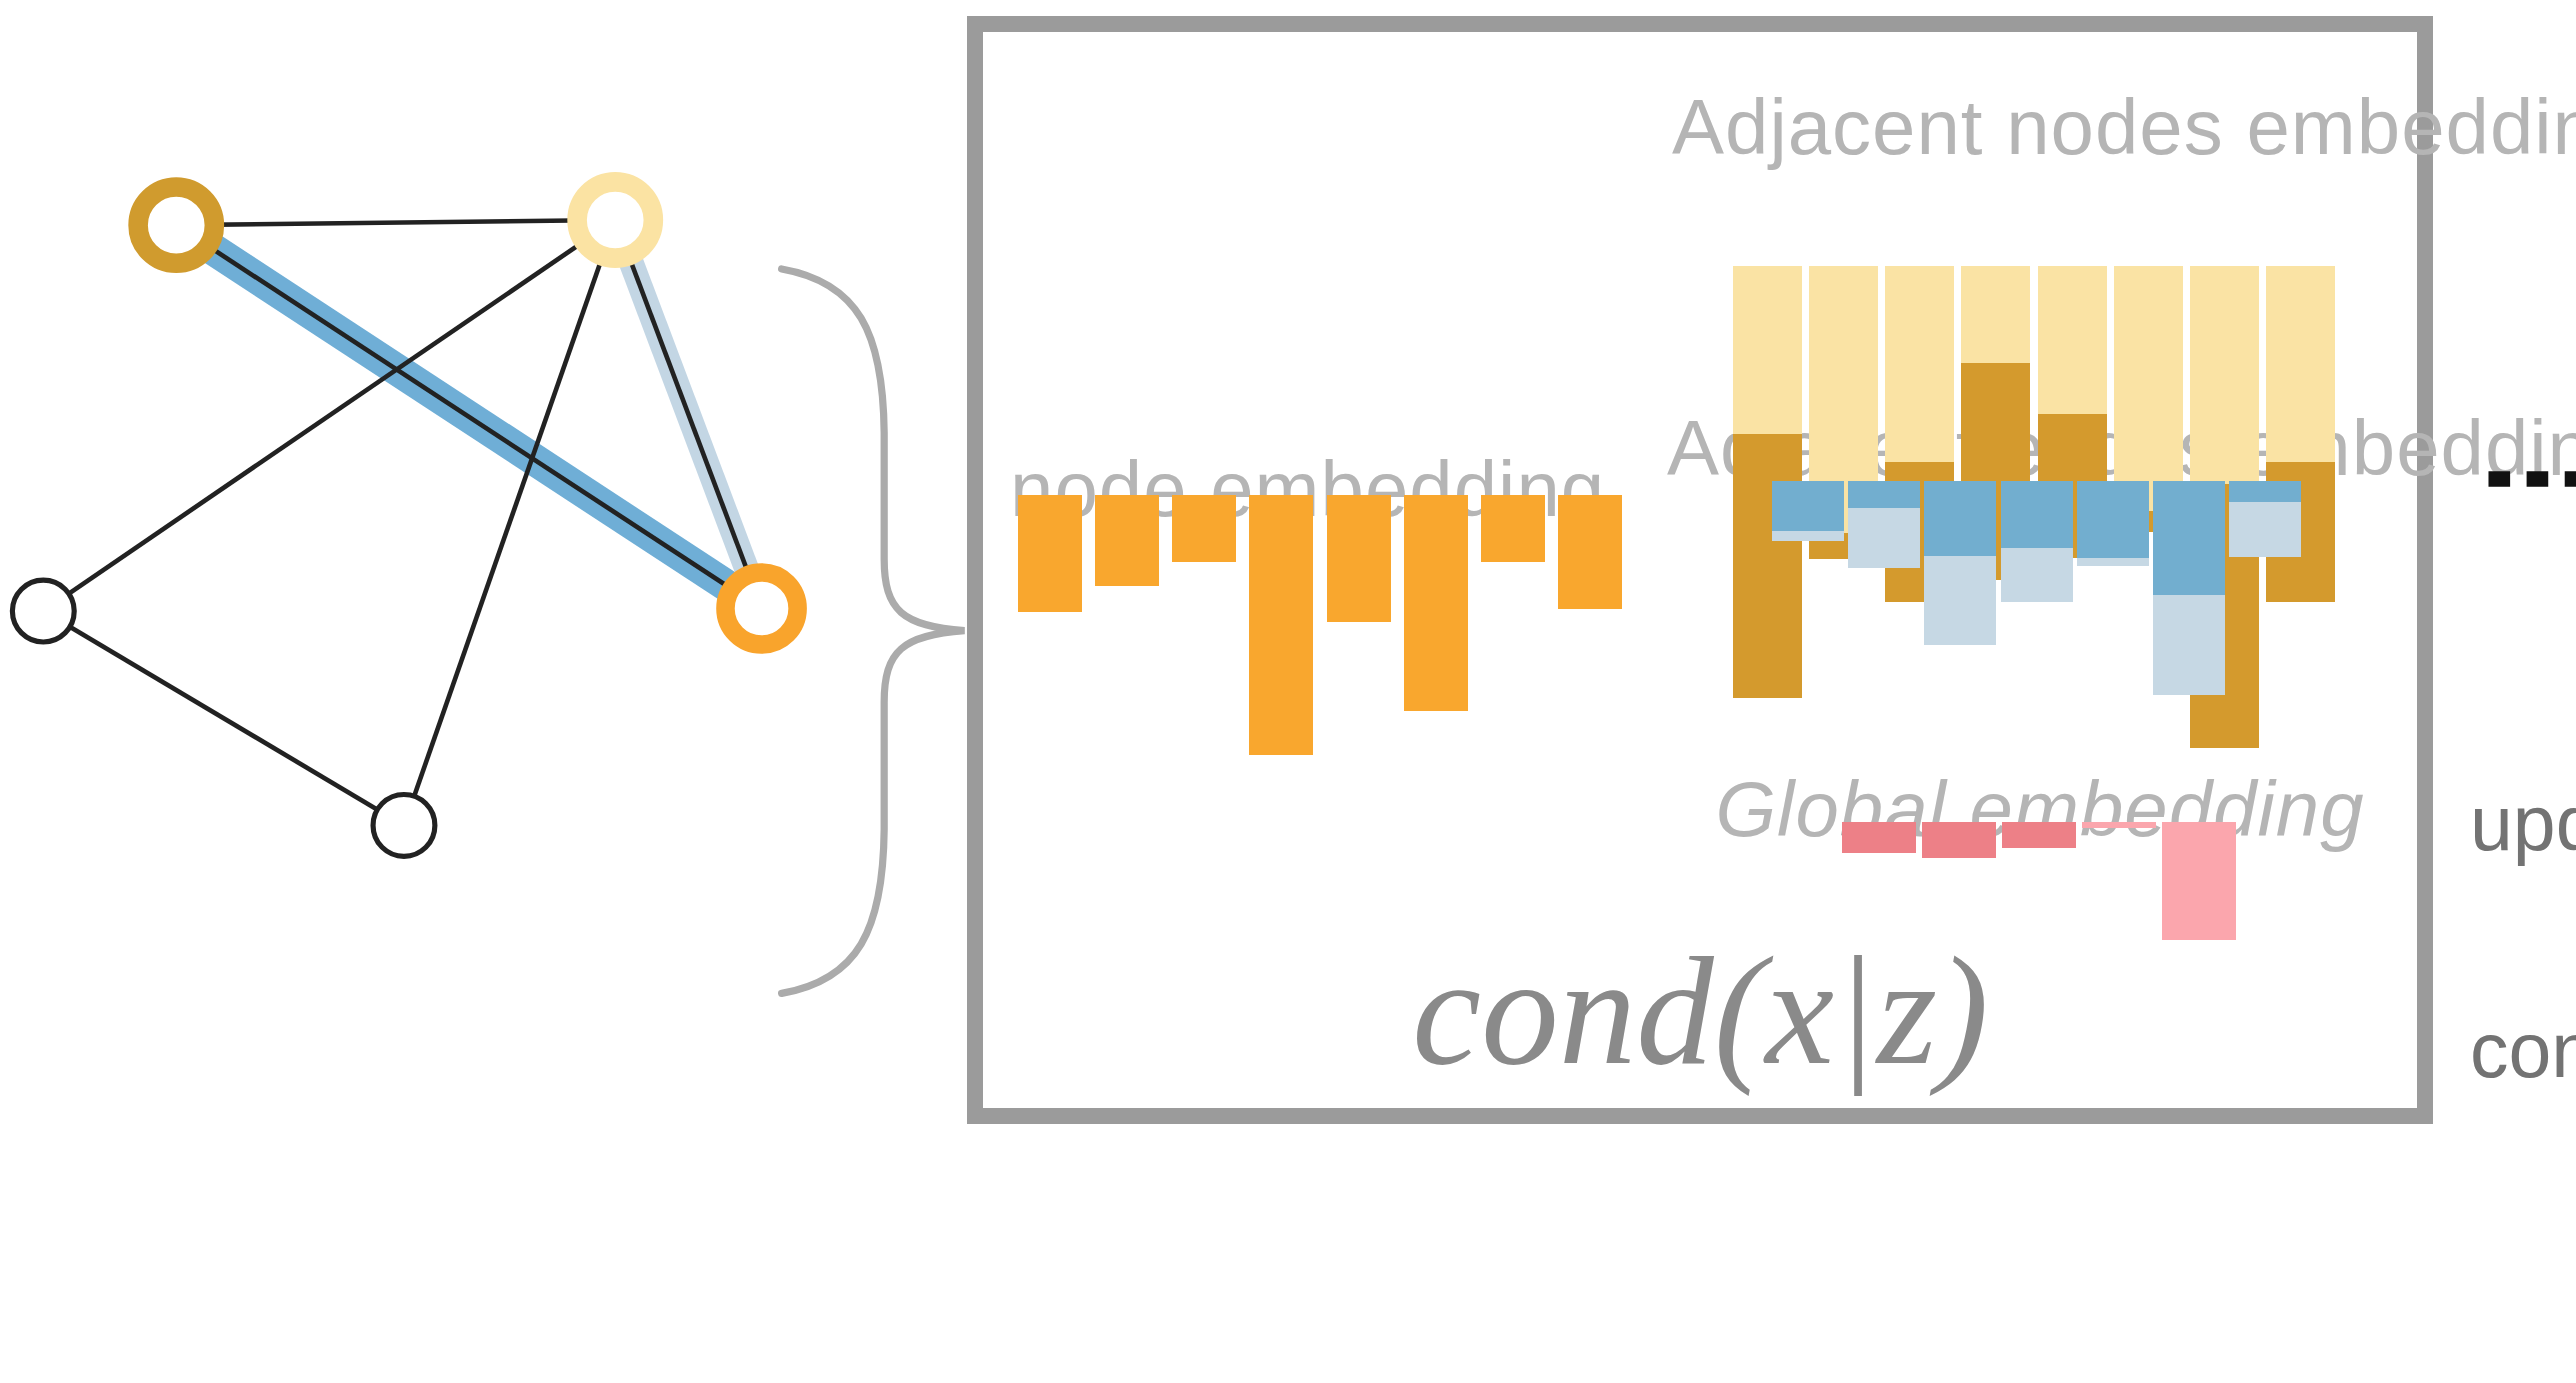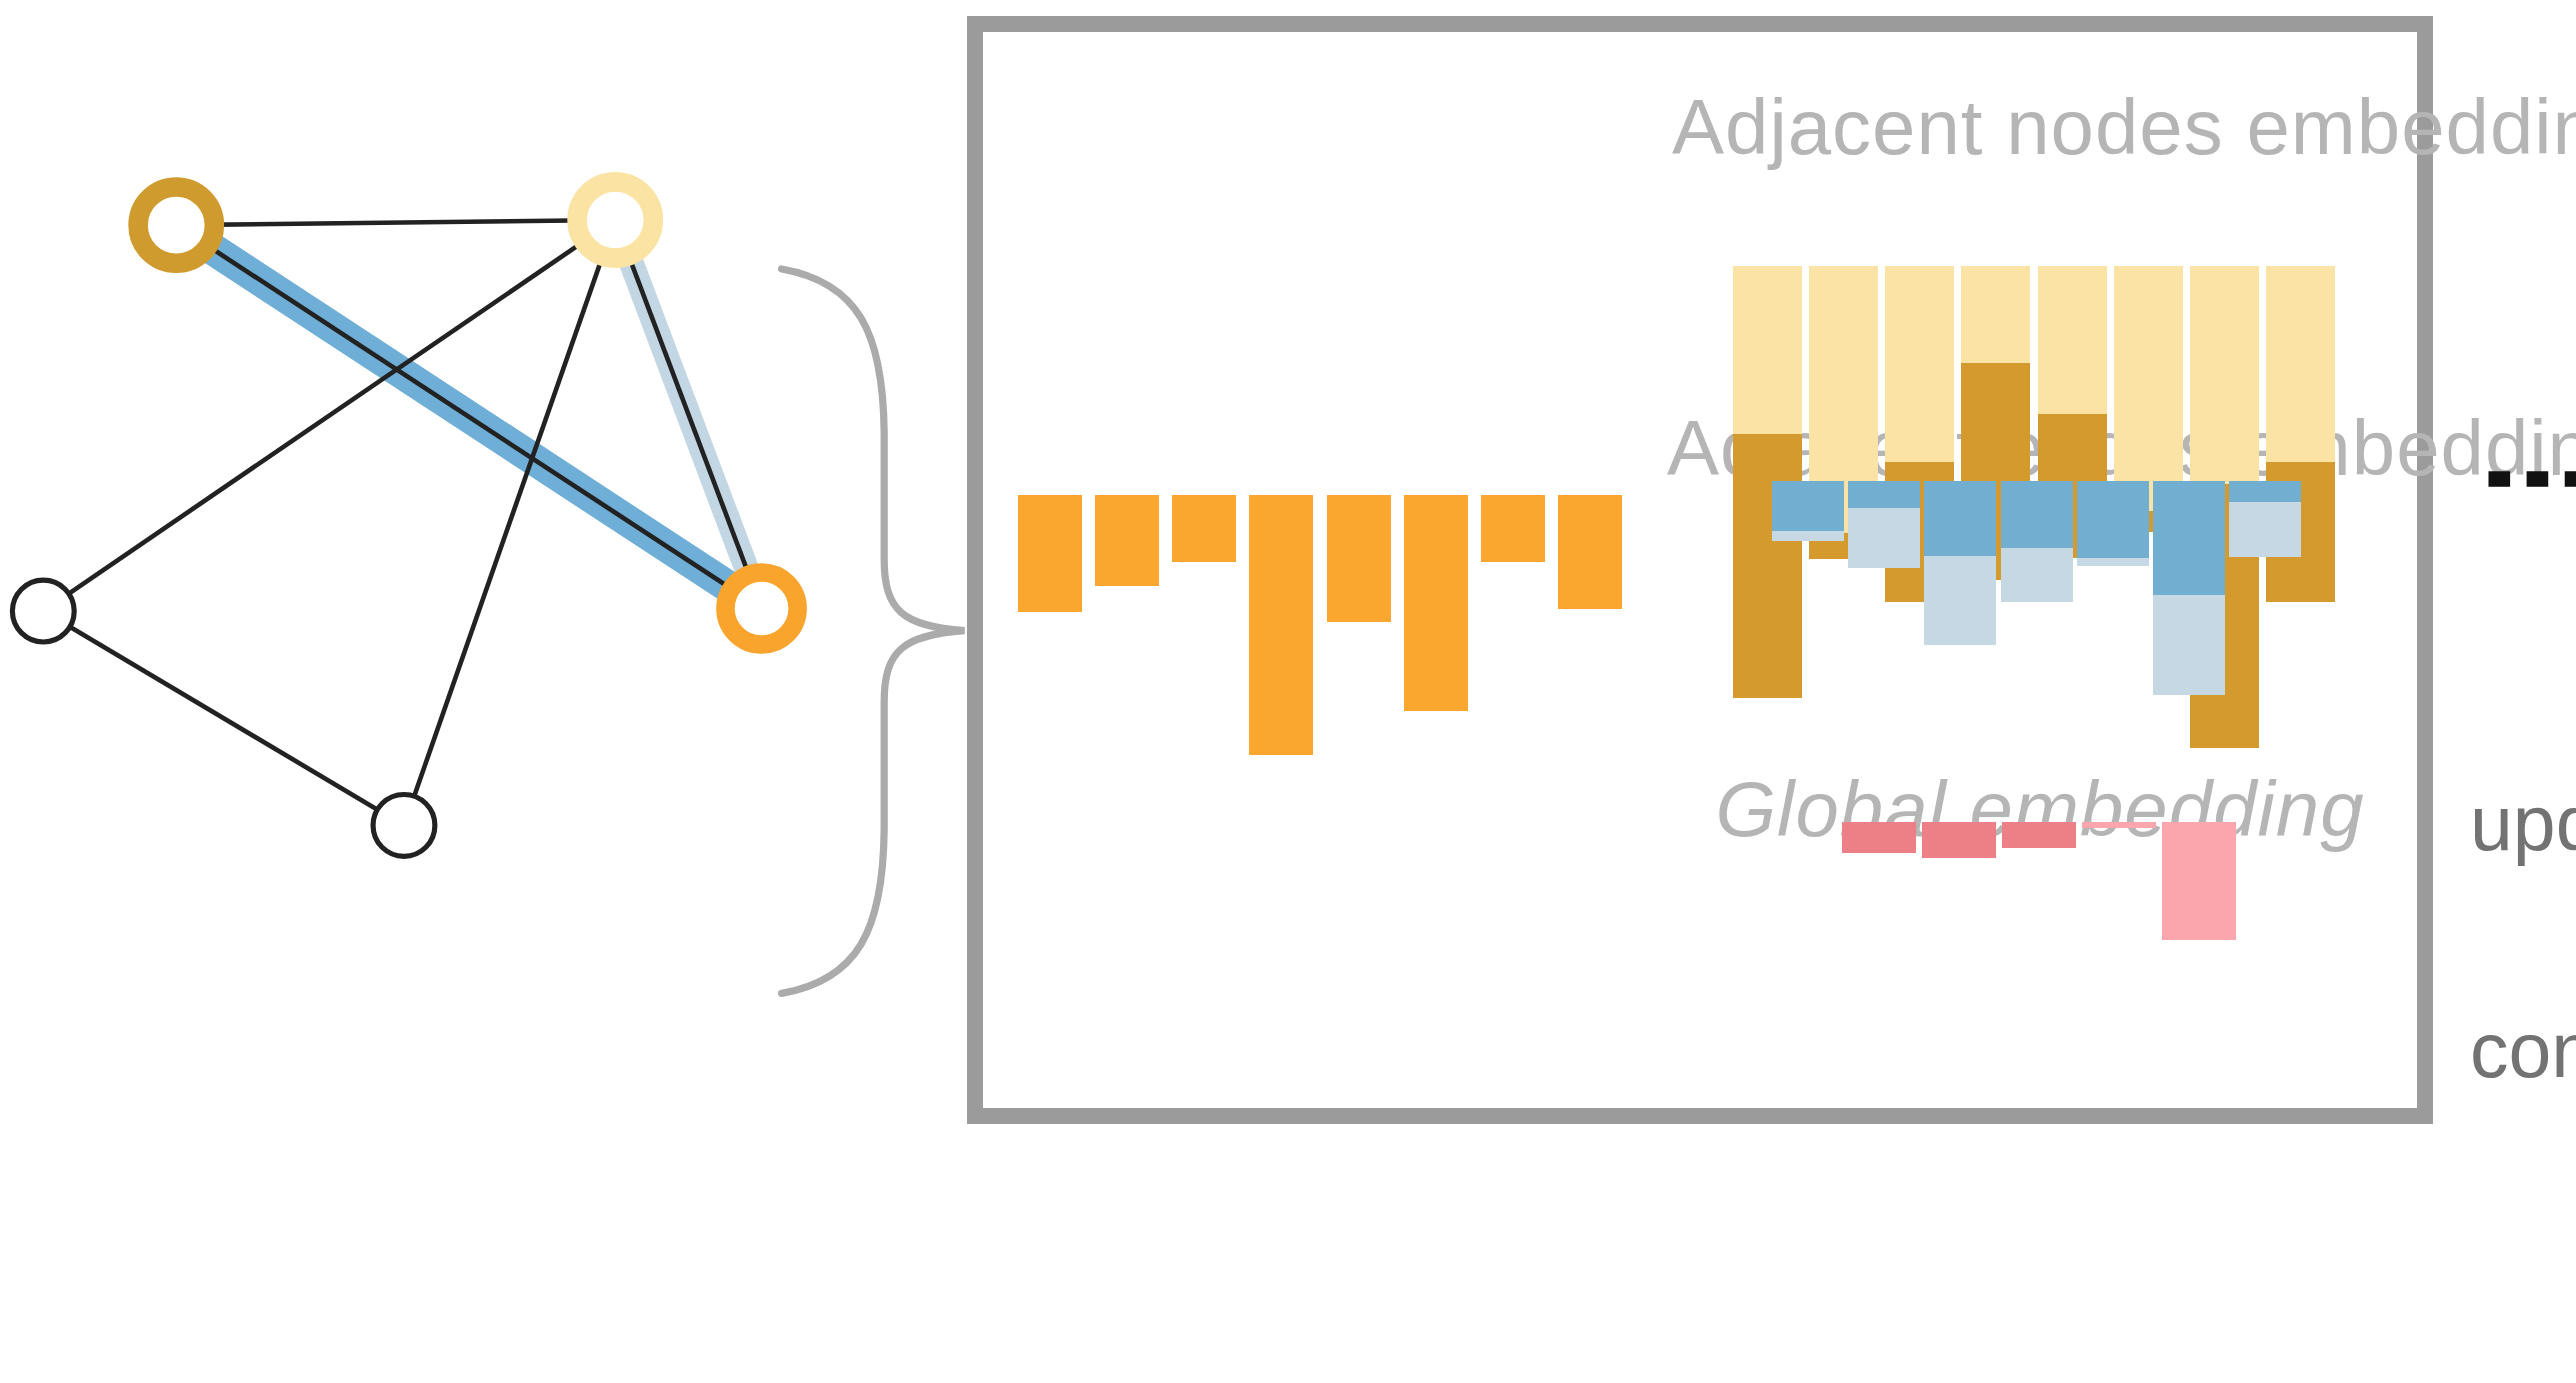--- a/index.html
+++ b/index.html
@@ -47,23 +47,25 @@
     <circle cx="84" cy="1186" r="60" fill="#fff" stroke="var(--c-edge-black)" stroke-width="10"></circle>
     <circle cx="784" cy="1602" r="60" fill="#fff" stroke="var(--c-edge-black)" stroke-width="10"></circle>
 
     <path fill="none" stroke="var(--c-brace-gray)" stroke-width="14" stroke-linecap="round" d="M1517 522 C1665 548 1714 645 1716 840 L1716 1085 C1716 1185 1752 1215 1872 1224
              C1752 1233 1716 1263 1716 1363 L1716 1610 C1714 1805 1665 1902 1517 1928"></path>
   </svg>
 
   <div id="cond-box"></div>
 
   <div class="abs chart-label centered" id="lbl-adjacent-nodes">Adjacent nodes embedding</div>
+  <div class="abs chart-label" id="lbl-node-embedding">node embedding</div>
   <div class="abs chart-label centered" id="lbl-adjacent-edges">Adjacent edges embedding</div>
   <div class="abs chart-label centered" id="lbl-global">Global embedding</div>
 
+  <div class="abs centered" id="cond-formula">cond(x|z)</div>
 
   <div id="bars-layer">
       <div class="bar" style="left: 1018px; width: 64px; top: 495px;">
         <div class="seg" style="background: rgb(249, 167, 46); height: 117px;"></div>
       </div>
       <div class="bar" style="left: 1095px; width: 64px; top: 495px;">
         <div class="seg" style="background: rgb(249, 167, 46); height: 91px;"></div>
       </div>
       <div class="bar" style="left: 1172px; width: 64px; top: 495px;">
         <div class="seg" style="background: rgb(249, 167, 46); height: 67px;"></div>

